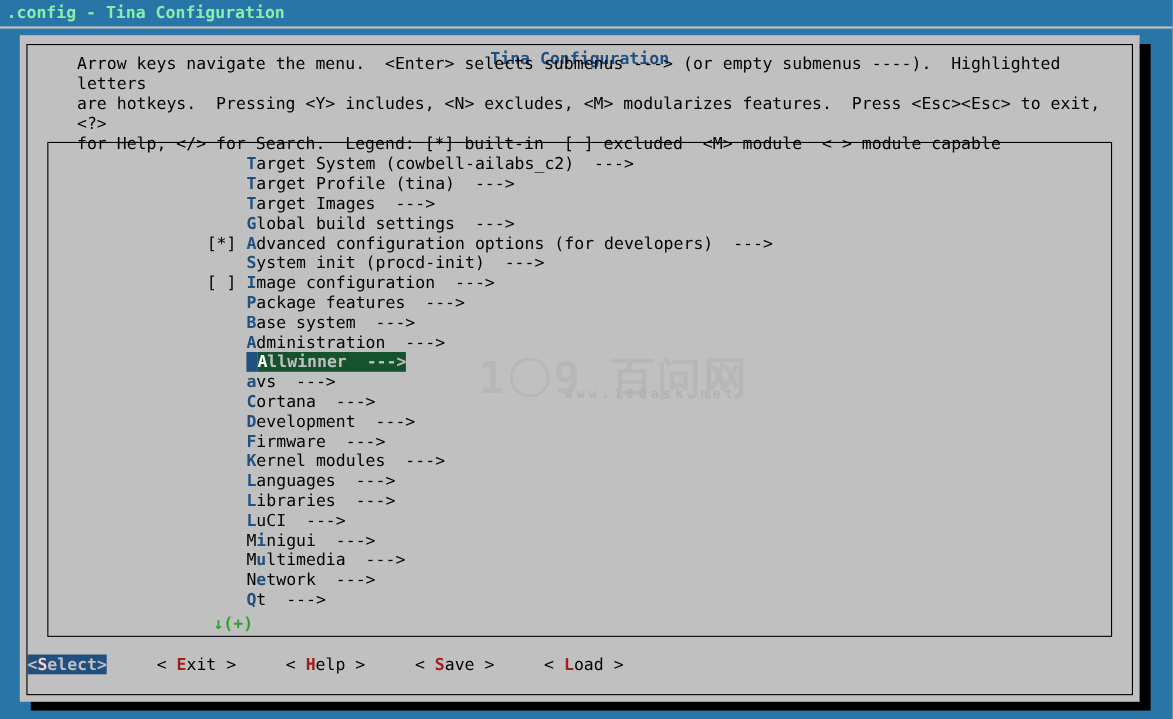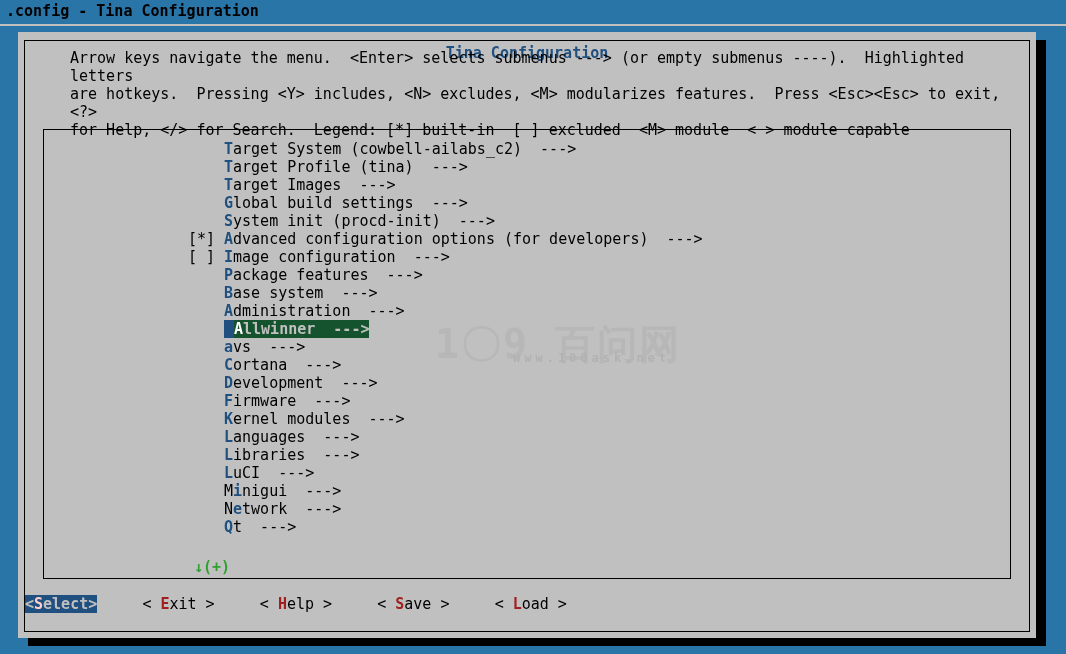--- a/index.html
+++ b/index.html
@@ -6,21 +6,21 @@
   html,body { width:1066px; height:654px; overflow:hidden; }
   body {
     background:#2a75a8;
     font-family:"DejaVu Sans Mono","Courier New",monospace;
     font-size:15px;
     line-height:18px;
     color:#c0c0c0;
   }
   .titlebar {
     background:#2a75a8;
-    color:#000000;
+    color:#86efac;
     padding:2px 6px 4px 6px;
     font-weight:bold;
   }
   .outer-rule {
     height:2px;
     background:#c0c0c0;
     margin:0 0 4px 0;
   }
   .shadow {
     position:absolute;
@@ -143,36 +143,37 @@
       <span>1〇9 百问网</span>
       <small>www.100ask.net</small>
     </div>
 
     <div class="inner">
       <div class="menu" id="menu-list">
           <div class="menu-row"><span class="prefix">&nbsp;&nbsp;&nbsp;&nbsp;</span><span class="hotkey">T</span>arget System (cowbell-ailabs_c2)  ---&gt;</div>
           <div class="menu-row"><span class="prefix">&nbsp;&nbsp;&nbsp;&nbsp;</span><span class="hotkey">T</span>arget Profile (tina)  ---&gt;</div>
           <div class="menu-row"><span class="prefix">&nbsp;&nbsp;&nbsp;&nbsp;</span><span class="hotkey">T</span>arget Images  ---&gt;</div>
           <div class="menu-row"><span class="prefix">&nbsp;&nbsp;&nbsp;&nbsp;</span><span class="hotkey">G</span>lobal build settings  ---&gt;</div>
+          <div class="menu-row"><span class="prefix">[*]&nbsp;</span><span class="hotkey">A</span>dvanced configuration options (for developers)  ---&gt;</div>
           <div class="menu-row"><span class="prefix">&nbsp;&nbsp;&nbsp;&nbsp;</span><span class="hotkey">S</span>ystem init (procd-init)  ---&gt;</div>
-          <div class="menu-row"><span class="prefix">[*]&nbsp;</span><span class="hotkey">A</span>dvanced configuration options (for developers)  ---&gt;</div>
           <div class="menu-row"><span class="prefix">[&nbsp;]&nbsp;</span><span class="hotkey">I</span>mage configuration  ---&gt;</div>
           <div class="menu-row"><span class="prefix">&nbsp;&nbsp;&nbsp;&nbsp;</span><span class="hotkey">P</span>ackage features  ---&gt;</div>
           <div class="menu-row"><span class="prefix">&nbsp;&nbsp;&nbsp;&nbsp;</span><span class="hotkey">B</span>ase system  ---&gt;</div>
           <div class="menu-row"><span class="prefix">&nbsp;&nbsp;&nbsp;&nbsp;</span><span class="hotkey">A</span>dministration  ---&gt;</div>
           <div class="menu-row"><span class="prefix">&nbsp;&nbsp;&nbsp;&nbsp;</span><span class="sel-cursor"></span><span class="selrow"><span class="hotkey">A</span>llwinner  ---&gt;</span></div>
           <div class="menu-row"><span class="prefix">&nbsp;&nbsp;&nbsp;&nbsp;</span><span class="hotkey">a</span>vs  ---&gt;</div>
           <div class="menu-row"><span class="prefix">&nbsp;&nbsp;&nbsp;&nbsp;</span><span class="hotkey">C</span>ortana  ---&gt;</div>
           <div class="menu-row"><span class="prefix">&nbsp;&nbsp;&nbsp;&nbsp;</span><span class="hotkey">D</span>evelopment  ---&gt;</div>
           <div class="menu-row"><span class="prefix">&nbsp;&nbsp;&nbsp;&nbsp;</span><span class="hotkey">F</span>irmware  ---&gt;</div>
           <div class="menu-row"><span class="prefix">&nbsp;&nbsp;&nbsp;&nbsp;</span><span class="hotkey">K</span>ernel modules  ---&gt;</div>
           <div class="menu-row"><span class="prefix">&nbsp;&nbsp;&nbsp;&nbsp;</span><span class="hotkey">L</span>anguages  ---&gt;</div>
           <div class="menu-row"><span class="prefix">&nbsp;&nbsp;&nbsp;&nbsp;</span><span class="hotkey">L</span>ibraries  ---&gt;</div>
           <div class="menu-row"><span class="prefix">&nbsp;&nbsp;&nbsp;&nbsp;</span><span class="hotkey">L</span>uCI  ---&gt;</div>
           <div class="menu-row"><span class="prefix">    </span>M<span class="hotkey">i</span>nigui  ---&gt;</div>
+          <div class="menu-row"><span class="prefix">    </span>M<span class="hotkey">u</span>ltimedia  ---&gt;</div>
           <div class="menu-row"><span class="prefix">    </span>N<span class="hotkey">e</span>twork  ---&gt;</div>
           <div class="menu-row"><span class="prefix">&nbsp;&nbsp;&nbsp;&nbsp;</span><span class="hotkey">Q</span>t  ---&gt;</div>
         </div>
       <div class="more">↓(+)</div>
     </div>
 
     <div class="buttons" id="button-bar"><span class="btn btn-sel">&lt;<span class="bhot">S</span>elect&gt;</span>     <span class="btn">&lt; <span class="bhot">E</span>xit &gt;</span>     <span class="btn">&lt; <span class="bhot">H</span>elp &gt;</span>     <span class="btn">&lt; <span class="bhot">S</span>ave &gt;</span>     <span class="btn">&lt; <span class="bhot">L</span>oad &gt;</span></div>
 
   </div>
 </div>

